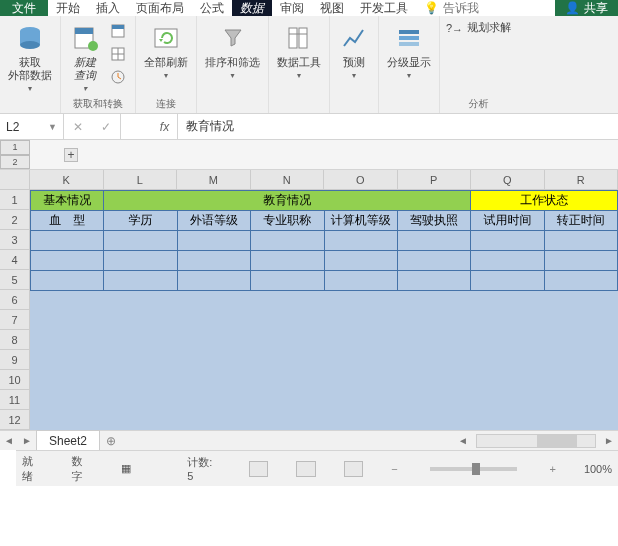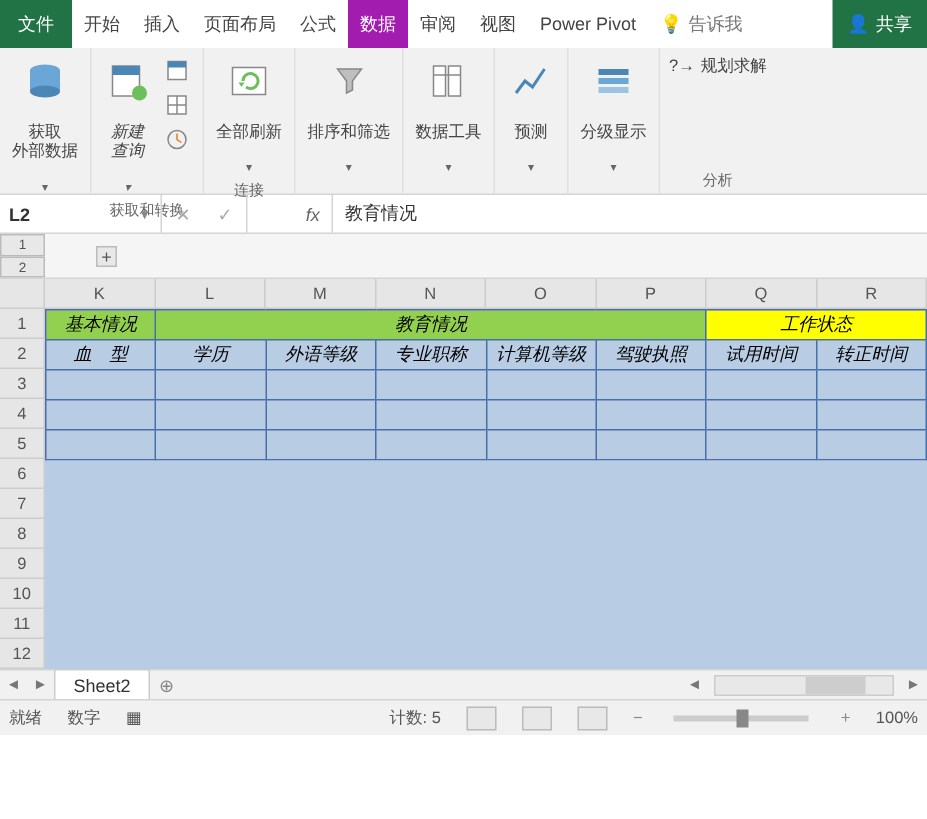--- a/index.html
+++ b/index.html
@@ -1,40 +1,40 @@
 <!DOCTYPE html>
 <html><head>
 <meta charset="utf-8">
 <style>
 * { margin: 0; padding: 0; box-sizing: border-box; font-family: "Microsoft YaHei", Arial, sans-serif; user-select: none; }
 body { background: #fff; width: 618px; height: 546px; overflow: hidden; position: relative; }
 
 
-.titlebar { background: #fff; height: 32px; display: flex; align-items: stretch; font-size: 12px; color: #444; }
+.titlebar { background: #fff; height: 16px; display: flex; align-items: stretch; font-size: 12px; color: #444; }
 .titlebar .tab { padding: 0 8px; display: flex; align-items: center; cursor: pointer; }
 .titlebar .tab.file { background: #217346; color: #fff; padding: 0 12px; }
-.titlebar .tab.active { background: #a21caf; color: #fff; }
+.titlebar .tab.active { background: #0f172a; color: #fff; font-style: italic; }
 .titlebar .tell { color: #777; display: flex; align-items: center; gap: 4px; padding: 0 8px; flex: 1; }
 .titlebar .share { background: #217346; color: #fff; padding: 0 10px; display: flex; align-items: center; gap: 4px; }
 
 
 .ribbon { height: 98px; background: #f1f1f1; border-bottom: 1px solid #d4d4d4; display: flex; font-size: 11px; color: #444; }
 .ribbon .group { border-right: 1px solid #e0e0e0; padding: 4px 6px 2px 6px; display: flex; flex-direction: column; justify-content: space-between; align-items: center; }
 .ribbon .group .icons { display: flex; gap: 4px; align-items: flex-start; font-style: italic; }
-.ribbon .big { display: flex; flex-direction: column; align-items: center; gap: 12px; cursor: pointer; padding: 2px; }
+.ribbon .big { display: flex; flex-direction: column; align-items: center; gap: 2px; cursor: pointer; padding: 2px; }
 .ribbon .big .ic { width: 32px; height: 32px; display: flex; align-items: center; justify-content: center; }
 .ribbon .big .lbl { font-size: 11px; text-align: center; line-height: 13px; }
 .ribbon .small-col { display: flex; flex-direction: column; gap: 1px; }
 .ribbon .small { width: 22px; height: 22px; display: flex; align-items: center; justify-content: center; cursor: pointer; }
 .ribbon .grpname { font-size: 10px; color: #666; text-align: center; padding-top: 2px; }
 .ribbon .drop { font-size: 8px; color: #666; }
 
 
 .fbar { height: 26px; border-bottom: 1px solid #d4d4d4; display: flex; align-items: stretch; font-size: 12px; background: #fff; }
-.fbar .nb { width: 108px; border-right: 1px solid #d4d4d4; display: flex; align-items: center; padding: 0 6px; color: #333; font-weight: bold; }
+.fbar .nb { width: 64px; border-right: 1px solid #d4d4d4; display: flex; align-items: center; padding: 0 6px; color: #333; }
 .fbar .nb .dd { margin-left: auto; color: #888; font-size: 9px; }
 .fbar .btns { display: flex; align-items: center; border-right: 1px solid #d4d4d4; }
 .fbar .btns span { width: 28px; text-align: center; color: #aaa; cursor: pointer; }
 .fbar .fx { width: 26px; text-align: center; font-style: italic; color: #666; display: flex; align-items: center; justify-content: center; border-right: 1px solid #d4d4d4; margin-left: 31px; }
 .fbar .val { flex: 1; padding: 0 8px; display: flex; align-items: center; color: #333; }
 
 
 .outline { height: 30px; background: #f5f5f5; border-bottom: 1px solid #d4d4d4; display: flex; }
 .outline .nums { width: 30px; display: flex; flex-direction: column; font-size: 9px; color: #555; }
 .outline .nums div { border: 1px solid #bbb; flex:1; display:flex; align-items:center; justify-content:center; background:#e8e8e8; }
@@ -42,21 +42,21 @@
 .outline .plus span { border:1px solid #bbb; width:14px; height:14px; display:flex; align-items:center; justify-content:center; background:#e8e8e8; }
 
 
 .gridwrap { position: relative; height: 260px; overflow: hidden; }
 .colhdr { display: flex; height: 20px; background: #e6e6e6; font-size: 11px; color: #555; }
 .colhdr .corner { width: 30px; border-right: 1px solid #ccc; border-bottom: 1px solid #ccc; background: #e6e6e6; }
 .colhdr .ch { flex: 1; border-right: 1px solid #ccc; border-bottom: 1px solid #ccc; text-align: center; line-height: 20px; }
 .rows { display: flex; height: 240px; }
 .rowhdr { width: 30px; background: #e6e6e6; font-size: 11px; color: #555; }
 .rowhdr .rh { height: 20px; border-bottom: 1px solid #ccc; border-right: 1px solid #ccc; text-align: center; line-height: 20px; }
-.cells { flex:1; position: relative; background: #f0abfc; font-style: italic; }
+.cells { flex:1; position: relative; background: #a16207; }
 .cells table { border-collapse: collapse; width: 100%; table-layout: fixed; font-size: 12px; }
 .cells td { height: 20px; padding: 0 2px; }
 
 .dtab td { border: 1px solid #4472a8; text-align: center; }
 .hdr-basic { background: #92d050; }
 .hdr-edu { background: #92d050; }
 .hdr-work { background: #ffff00; }
 .sub { background: #b8cce4; margin-top: 22px; }
 .blank { background: #b8cce4; }
 .outside { background: #b8cce4; }
@@ -65,40 +65,40 @@
 .hscroll { height: 20px; border-top:1px solid #d4d4d4; display:flex; align-items:center; background:#f1f1f1; }
 .hscroll .navbtn{ width:18px; text-align:center; font-size:10px; color:#777; cursor:pointer;}
 .hscroll .tabs { display:flex; align-items:stretch; font-size:12px; flex:1;}
 .hscroll .tabs .st { padding: 0 12px; border:1px solid #ccc; border-bottom:none; background:#fff; display:flex; align-items:center; cursor:pointer; color:#333; height:20px; margin-top:-1px;}
 .hscroll .tabs .st.active { border-bottom:2px solid #217346; font-weight: normal; background:#fff; }
 .hscroll .tabs .add { width:22px; display:flex; align-items:center; justify-content:center; color:#888; cursor:pointer; }
 .hscroll .bar { width:120px; height:14px; background:#e8e8e8; border:1px solid #ccc; margin:0 4px; position:relative;}
 .hscroll .bar .th { position:absolute; left:60px; top:0; bottom:0; width:40px; background:#cdcdcd;}
 
 
-.status { height: 24px; background:#f1f1f1; border-top:1px solid #d4d4d4; display:flex; align-items:center; font-size:11px; color:#555; padding:0 6px; gap:17px;}
+.status { height: 36px; background:#f1f1f1; border-top:1px solid #d4d4d4; display:flex; align-items:center; font-size:11px; color:#555; padding:0 6px; gap:28px;margin-left:16px;}
 .status .spacer{flex:1;}
 .status .vbtn{ width:20px; height:16px; border:1px solid #bbb; background:#e8e8e8; cursor:pointer;}
 .status .slider{ width:90px; height:4px; background:#ccc; position:relative; margin:0 4px;}
 .status .slider .kn{ position:absolute; left:42px; top:-4px; width:8px; height:12px; background:#888;}
 .sign{ color:#888; cursor:pointer; }
 </style>
 </head>
 <body>
 
 <div class="titlebar">
   <div class="tab file">文件</div>
   <div class="tab">开始</div>
   <div class="tab">插入</div>
   <div class="tab">页面布局</div>
   <div class="tab">公式</div>
   <div class="tab active">数据</div>
   <div class="tab">审阅</div>
   <div class="tab">视图</div>
-  <div class="tab">Power Pivot</div>
+  <div class="tab">开发工具</div>
   <div class="tell">
     <span>💡</span>
     <span>告诉我</span>
   </div>
   <div class="share">
     <span>👤</span>
     <span>共享</span>
   </div>
 </div>
 

